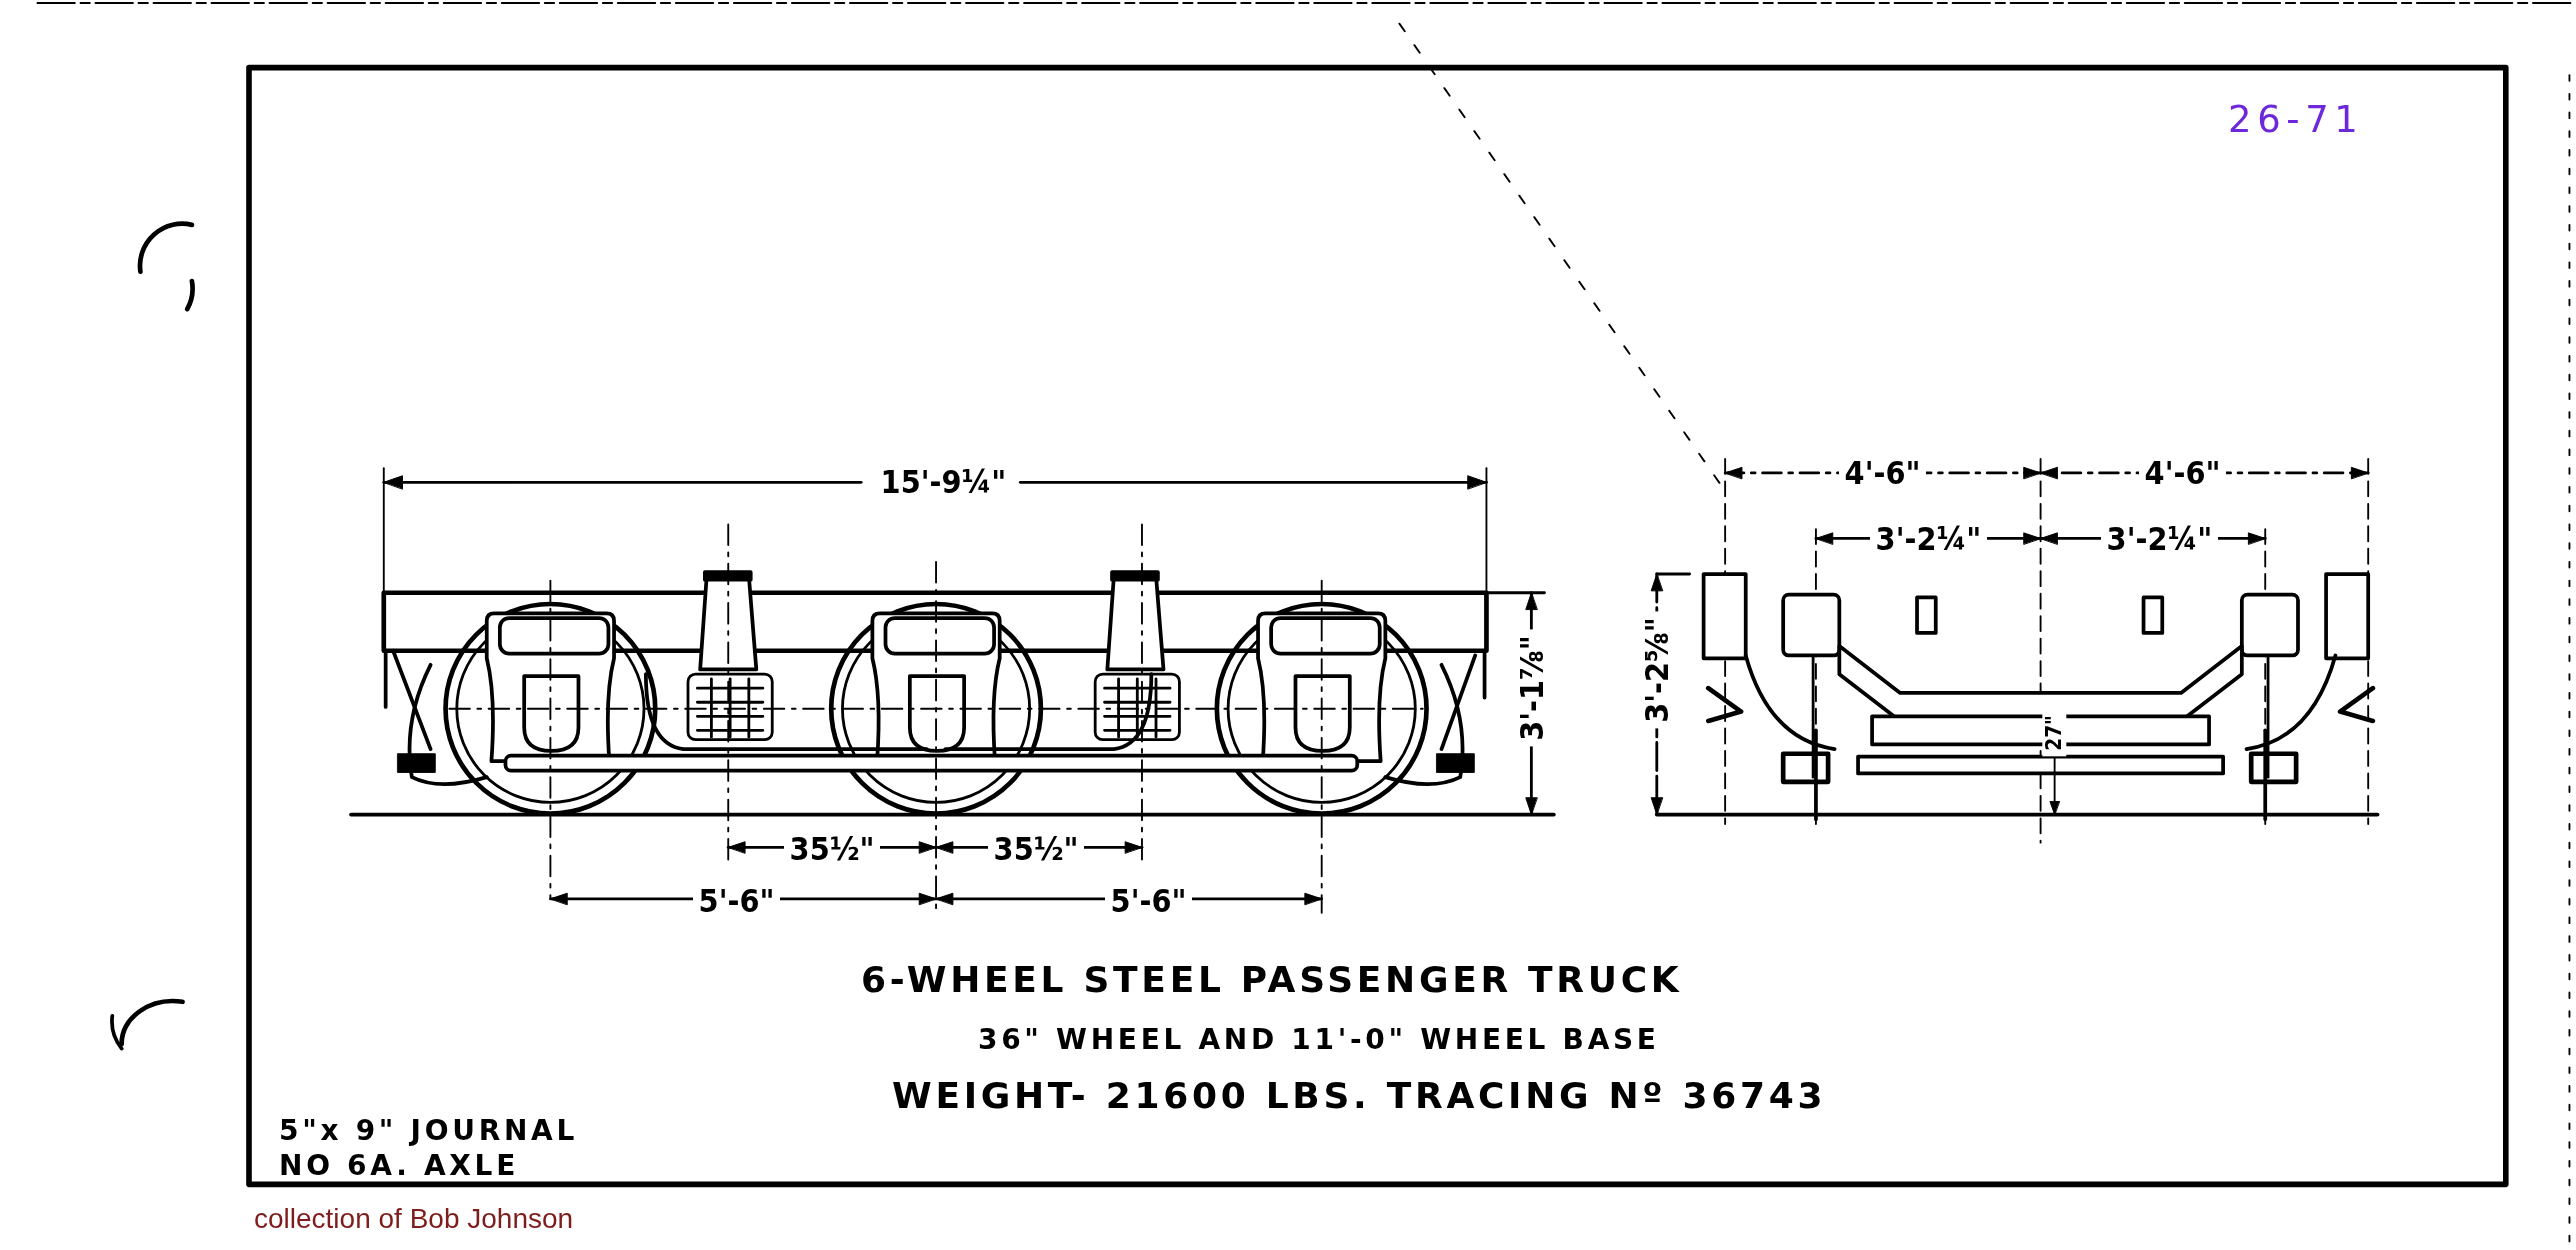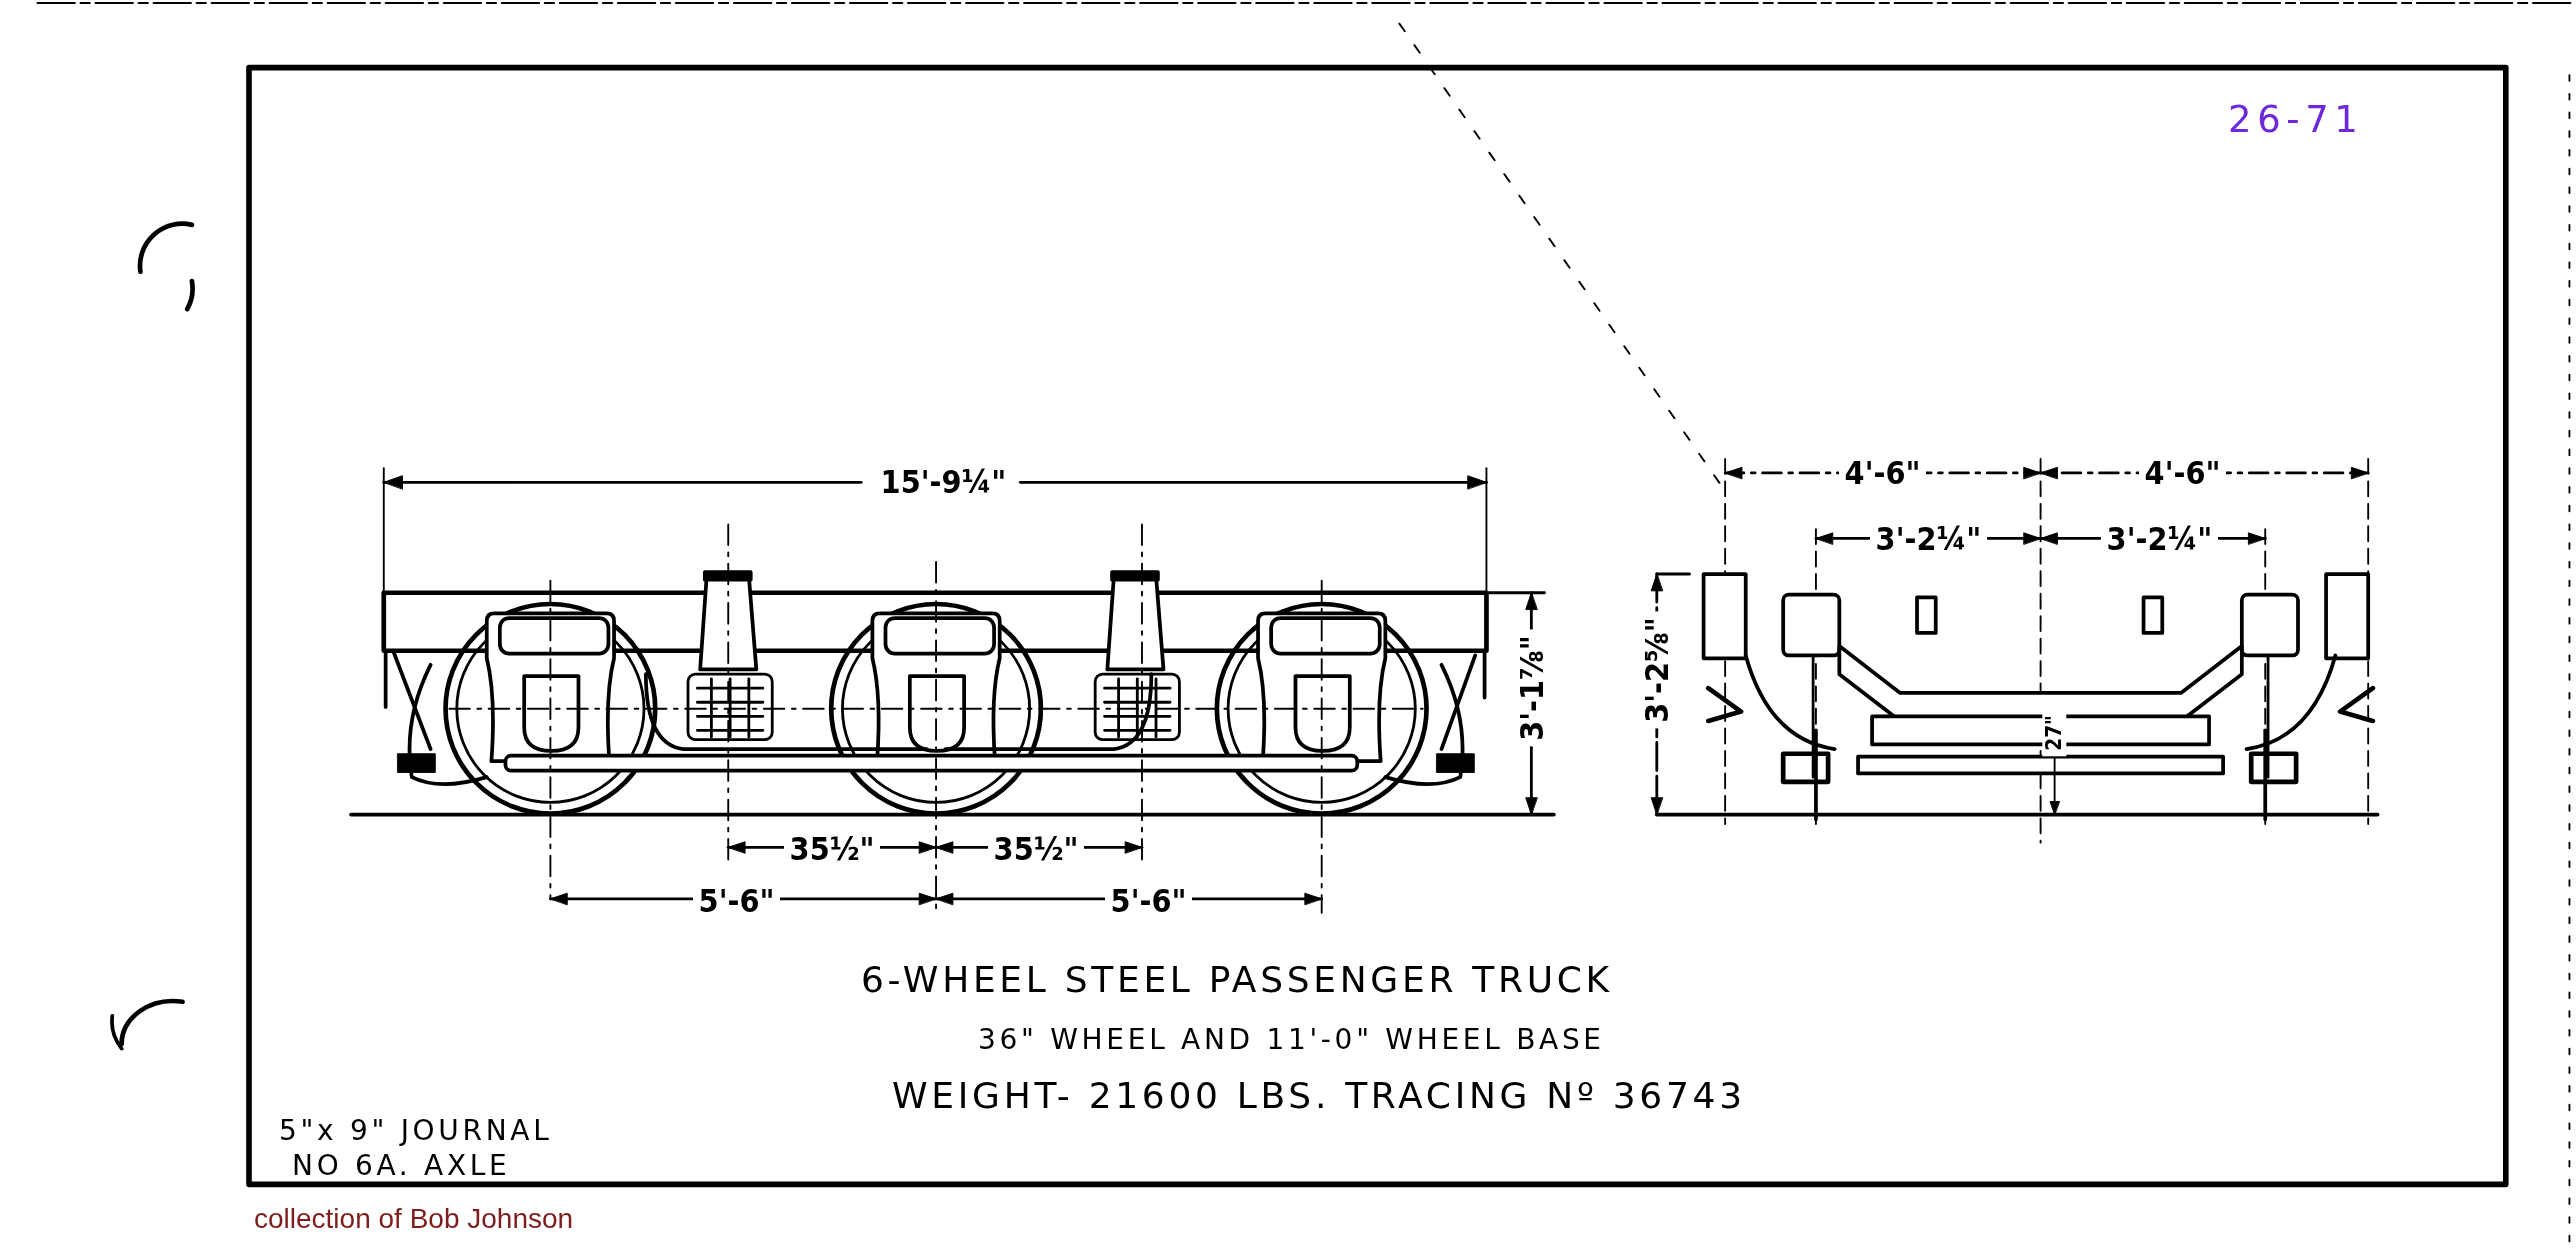--- a/index.html
+++ b/index.html
@@ -1,19 +1,19 @@
 <!DOCTYPE html>
 <html style="font-size:15px"><head>
 <meta charset="utf-8">
 <style>
   html, body { margin: 0; padding: 0; background: #ffffff; }
   body { width: 2576px; height: 1251px; position: relative; overflow: hidden;
          font-family: "Liberation Sans", sans-serif; }
   #drawing { position: absolute; left: 0; top: 0; width: 2576px; height: 1251px; }
-  .lbl { position: absolute; font-family: "DejaVu Sans", sans-serif; font-weight: normal;
+  .lbl { position: absolute; font-family: "DejaVu Sans", sans-serif; font-weight: bold;
          color: #000; white-space: nowrap; letter-spacing: 1.9px; }
   .title-line { font-size: 36px; letter-spacing: 3.7px; }
   .sub-line { font-size: 28px; letter-spacing: 3.7px; }
   .note { font-size: 28px; letter-spacing: 3.7px; }
   .dim { font-family: "DejaVu Sans Condensed", "DejaVu Sans", sans-serif; font-size: 32px;
          font-weight: bold; background: #fff; padding: 0 5.6px; letter-spacing: 0; }
   .rot { transform-origin: center center; transform: rotate(-90deg); }
   .credit { position: absolute; left: 254px; top: 1203px; font-size: 28px;
             font-family: "Liberation Sans", sans-serif; color: #7f1d1d; }
   .faint { position: absolute; left: 2228px; top: 98px; font-size: 37px; color: #6d28d9;
@@ -150,21 +150,21 @@
     <line x1="2420" y1="780" x2="2420" y2="875" stroke-width="4"></line>
     <line x1="2195" y1="760" x2="2195" y2="870" stroke-width="2"></line>
     <path d="M2195 870 l-5 -14 h10 z" fill="#000"></path>
   </g>
 </svg>
 
 <div class="lbl title-line" style="left:861px; top:959px;">6-WHEEL STEEL PASSENGER TRUCK</div>
 <div class="lbl sub-line" style="left:978px; top:1023px;">36" WHEEL AND 11'-0" WHEEL BASE</div>
 <div class="lbl title-line" style="left:892px; top:1075px;">WEIGHT- 21600 LBS.  TRACING Nº 36743</div>
 <div class="lbl note" style="left:279px; top:1114px;">5"x 9" JOURNAL</div>
-<div class="lbl note" style="left:279px; top:1149px;margin-left:13px;">NO 6A. AXLE</div>
+<div class="lbl note" style="left:279px; top:1149px;">NO 6A. AXLE</div>
 <div class="credit">collection of Bob Johnson</div>
 <div class="faint">26-71</div>
 
 <div class="lbl dim" style="left:875px; top:463px;">15'-9¼"</div>
 <div class="lbl dim" style="left:784px; top:830px;">35½"</div>
 <div class="lbl dim" style="left:988px; top:830px;">35½"</div>
 <div class="lbl dim" style="left:693px; top:882px;">5'-6"</div>
 <div class="lbl dim" style="left:1105px; top:882px;">5'-6"</div>
 <div class="lbl dim rot" style="left:1474px; top:669px;">3'-1⅞"</div>
 

